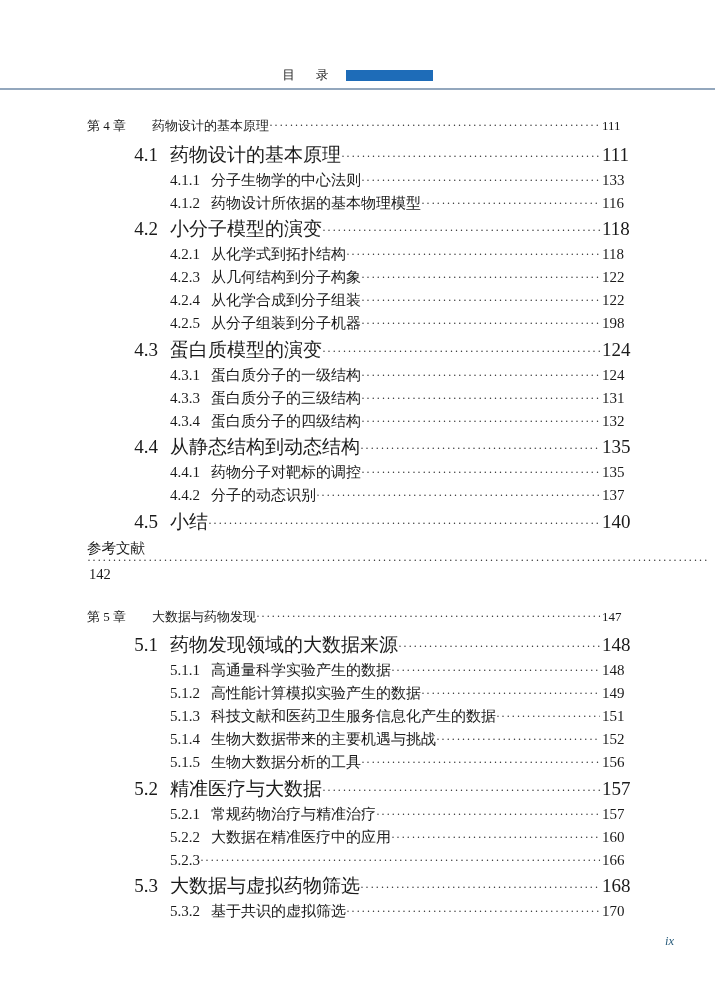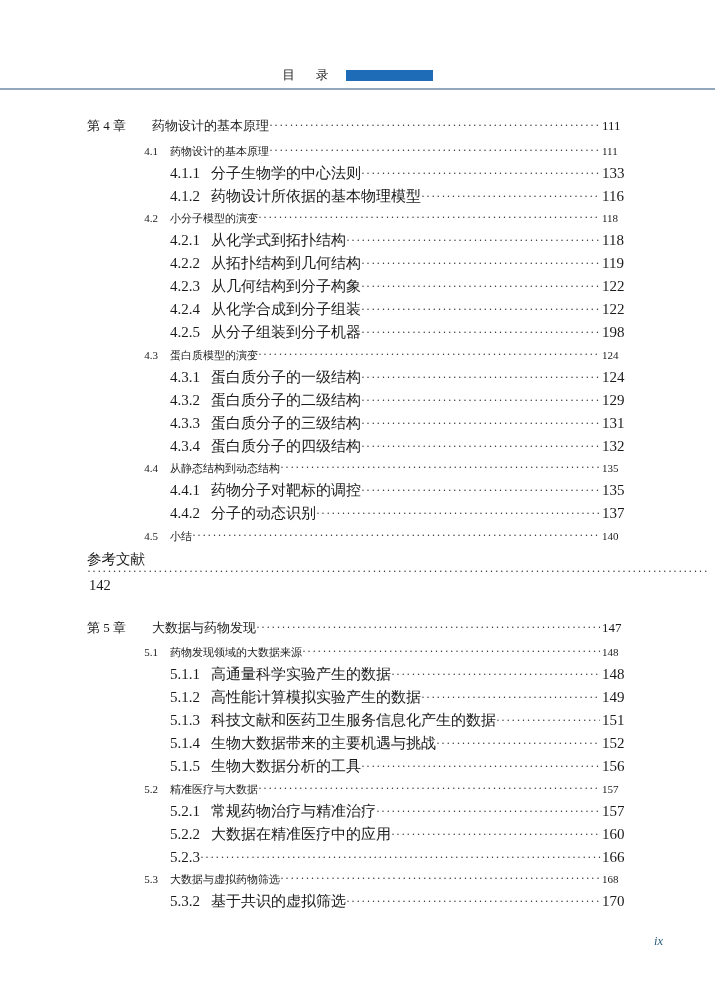--- a/index.html
+++ b/index.html
@@ -101,21 +101,21 @@
     padding-top: 13px;
     padding-bottom: 5px;
   }
   .lvl-chapter .num { width: 52px; text-align: left; }
   .lvl-chapter .title { padding-left: 13px; }
   .lvl-chapter .page { width: 30px; }
   .lvl-chapter .leader { font-weight: normal; }
 
   
   .lvl-section {
-    font-size: 11px;
+    font-size: 19px;
     padding-top: 7.5px;
     padding-bottom: 2px;
   }
   .lvl-section .num { width: 71px; }
   .lvl-section .title { padding-left: 12px; }
   .lvl-section .page { width: 30px; }
 
   
   .lvl-sub {
     font-size: 15px;
@@ -139,21 +139,21 @@
 
   .chapter-gap { height: 13px; }
 
   
   .folio {
     position: absolute;
     left: 0;
     top: 934px;
     width: 715px;
     text-align: right;
-    padding-right: 52px;
+    padding-right: 41px;
     box-sizing: border-box;
     font-size: 12.5px;
     font-style: italic;
     color: #2a5d7c;
     font-family: "Liberation Serif", "DejaVu Serif", serif;
   }
 </style>
 </head>
 <body>
 
@@ -194,26 +194,20 @@
       <span class="leader"></span>
       <span class="page">118</span>
     </div>
     <div class="entry lvl-sub">
       <span class="num">4.2.1</span>
       <span class="title">从化学式到拓扑结构</span>
       <span class="leader"></span>
       <span class="page">118</span>
     </div>
     <div class="entry lvl-sub">
-      <span class="num">4.2.2</span>
-      <span class="title">从拓扑结构到几何结构</span>
-      <span class="leader"></span>
-      <span class="page">119</span>
-    </div>
-    <div class="entry lvl-sub">
       <span class="num">4.2.3</span>
       <span class="title">从几何结构到分子构象</span>
       <span class="leader"></span>
       <span class="page">122</span>
     </div>
     <div class="entry lvl-sub">
       <span class="num">4.2.4</span>
       <span class="title">从化学合成到分子组装</span>
       <span class="leader"></span>
       <span class="page">122</span>
@@ -228,26 +222,20 @@
       <span class="num">4.3</span>
       <span class="title">蛋白质模型的演变</span>
       <span class="leader"></span>
       <span class="page">124</span>
     </div>
     <div class="entry lvl-sub">
       <span class="num">4.3.1</span>
       <span class="title">蛋白质分子的一级结构</span>
       <span class="leader"></span>
       <span class="page">124</span>
-    </div>
-    <div class="entry lvl-sub">
-      <span class="num">4.3.2</span>
-      <span class="title">蛋白质分子的二级结构</span>
-      <span class="leader"></span>
-      <span class="page">129</span>
     </div>
     <div class="entry lvl-sub">
       <span class="num">4.3.3</span>
       <span class="title">蛋白质分子的三级结构</span>
       <span class="leader"></span>
       <span class="page">131</span>
     </div>
     <div class="entry lvl-sub">
       <span class="num">4.3.4</span>
       <span class="title">蛋白质分子的四级结构</span>

